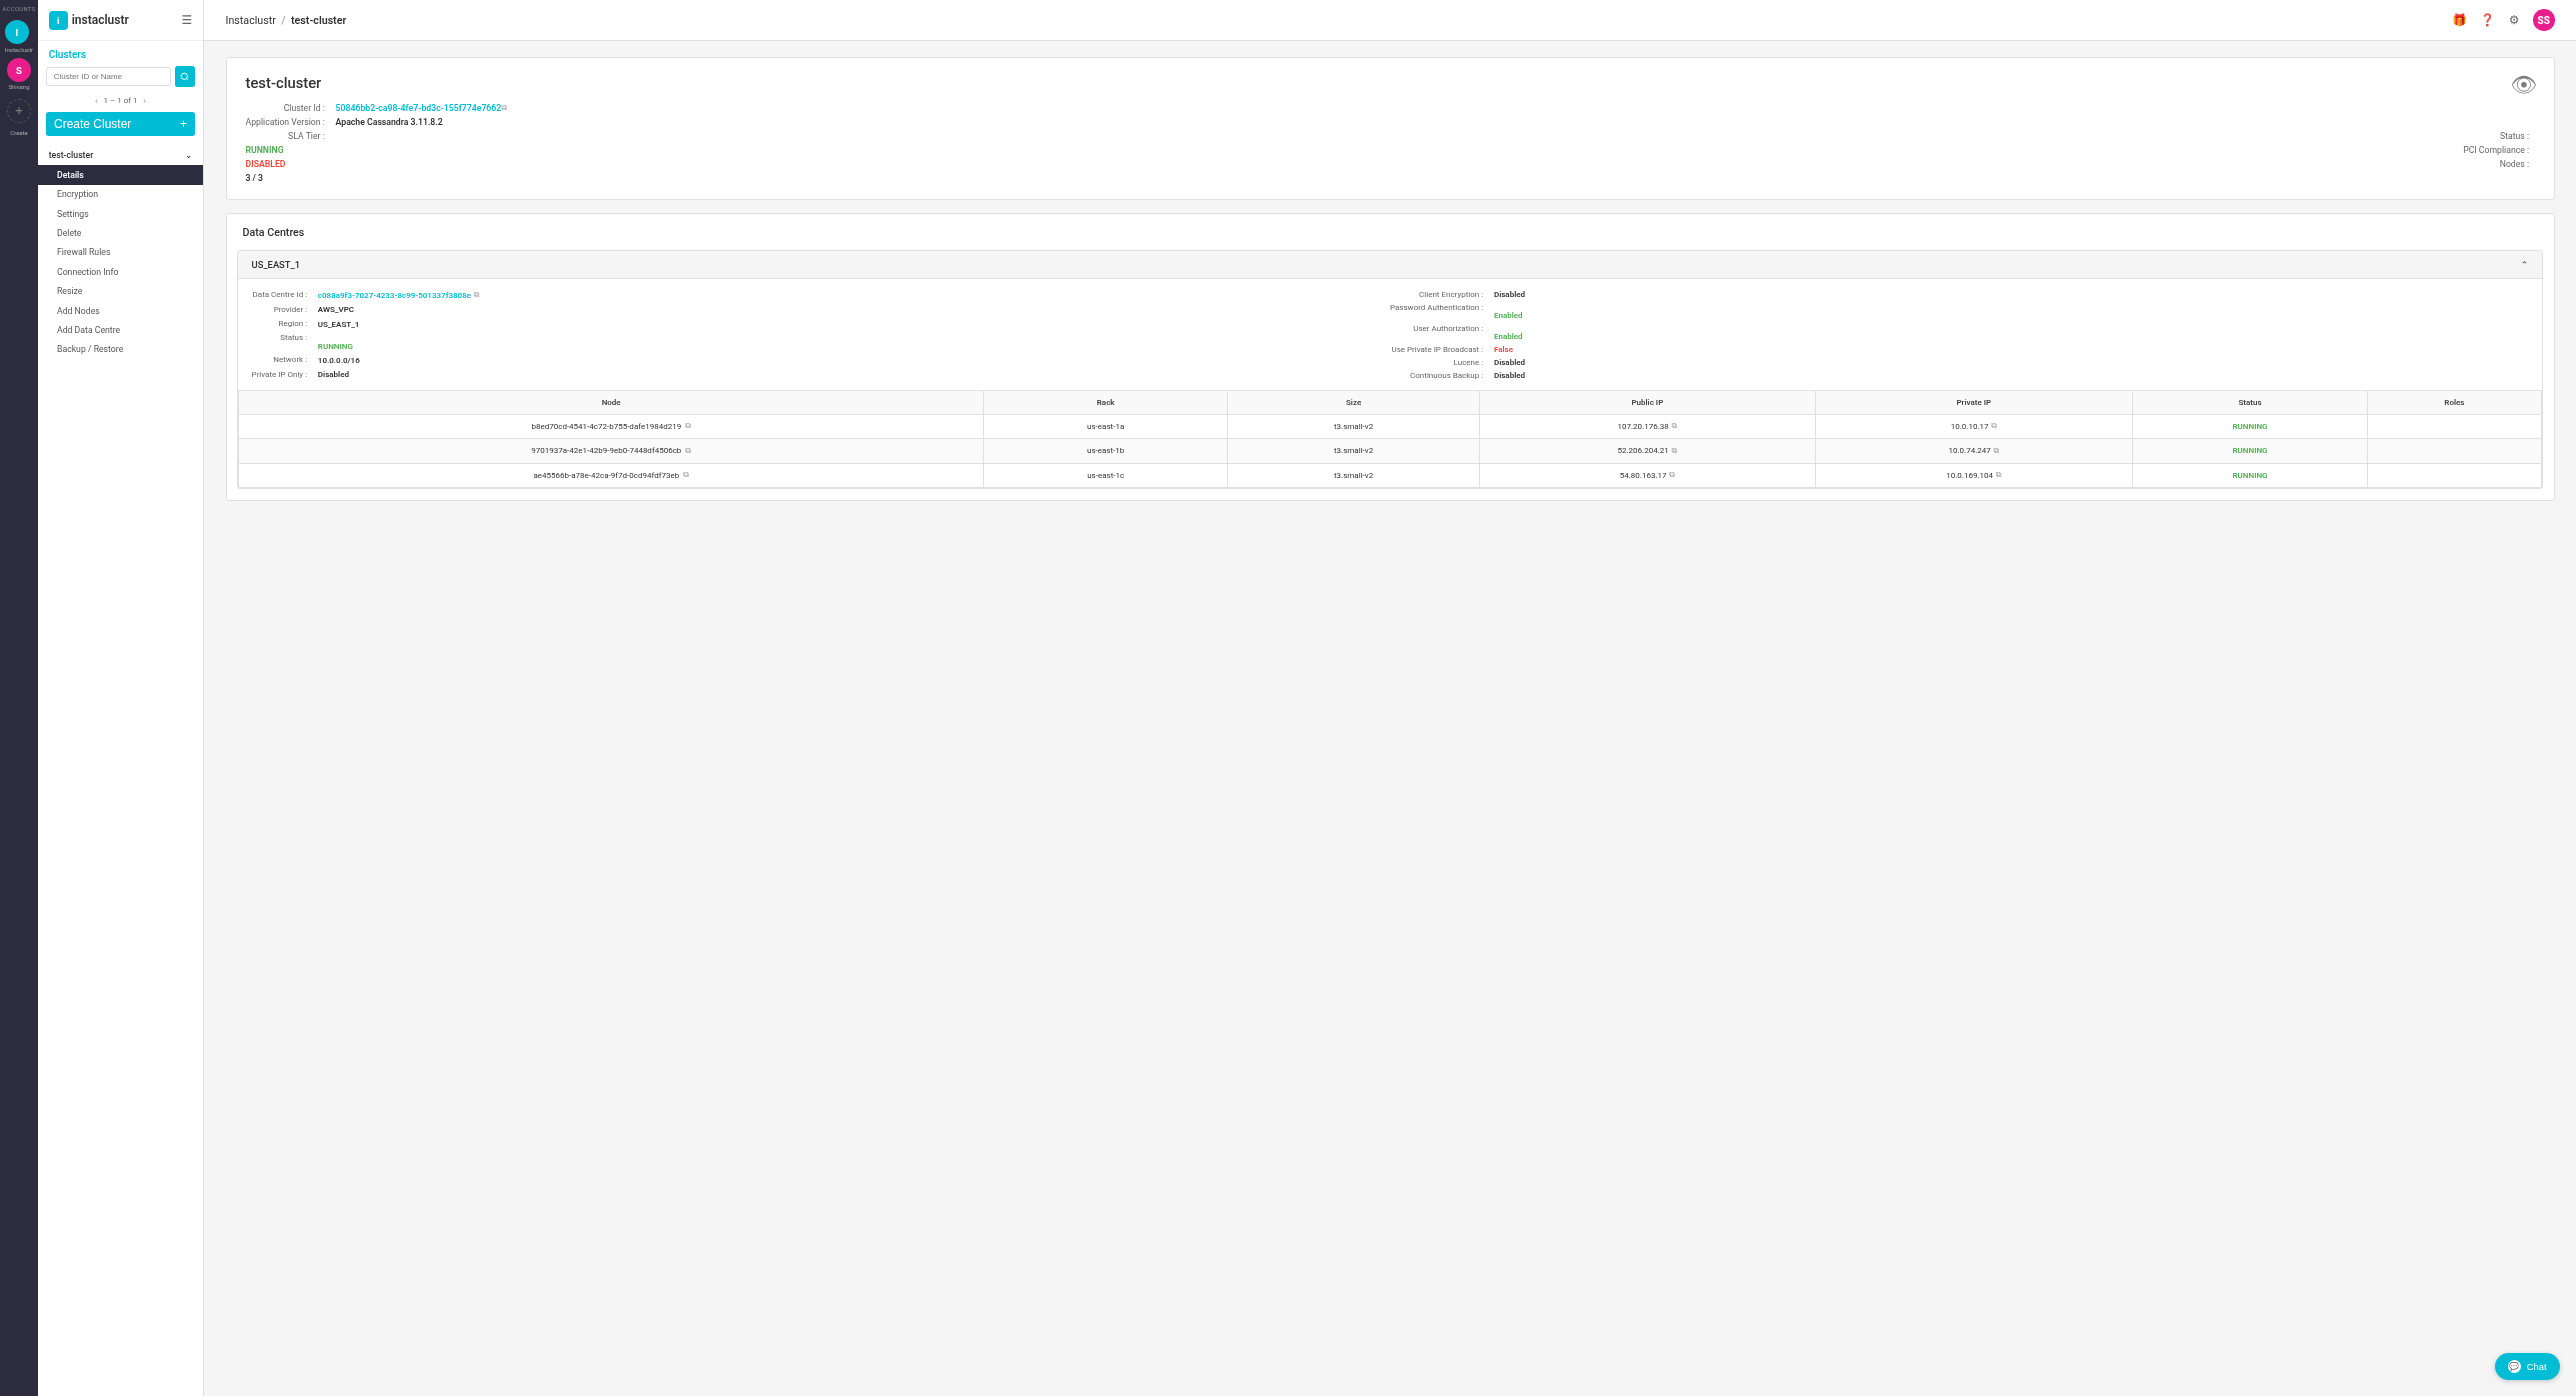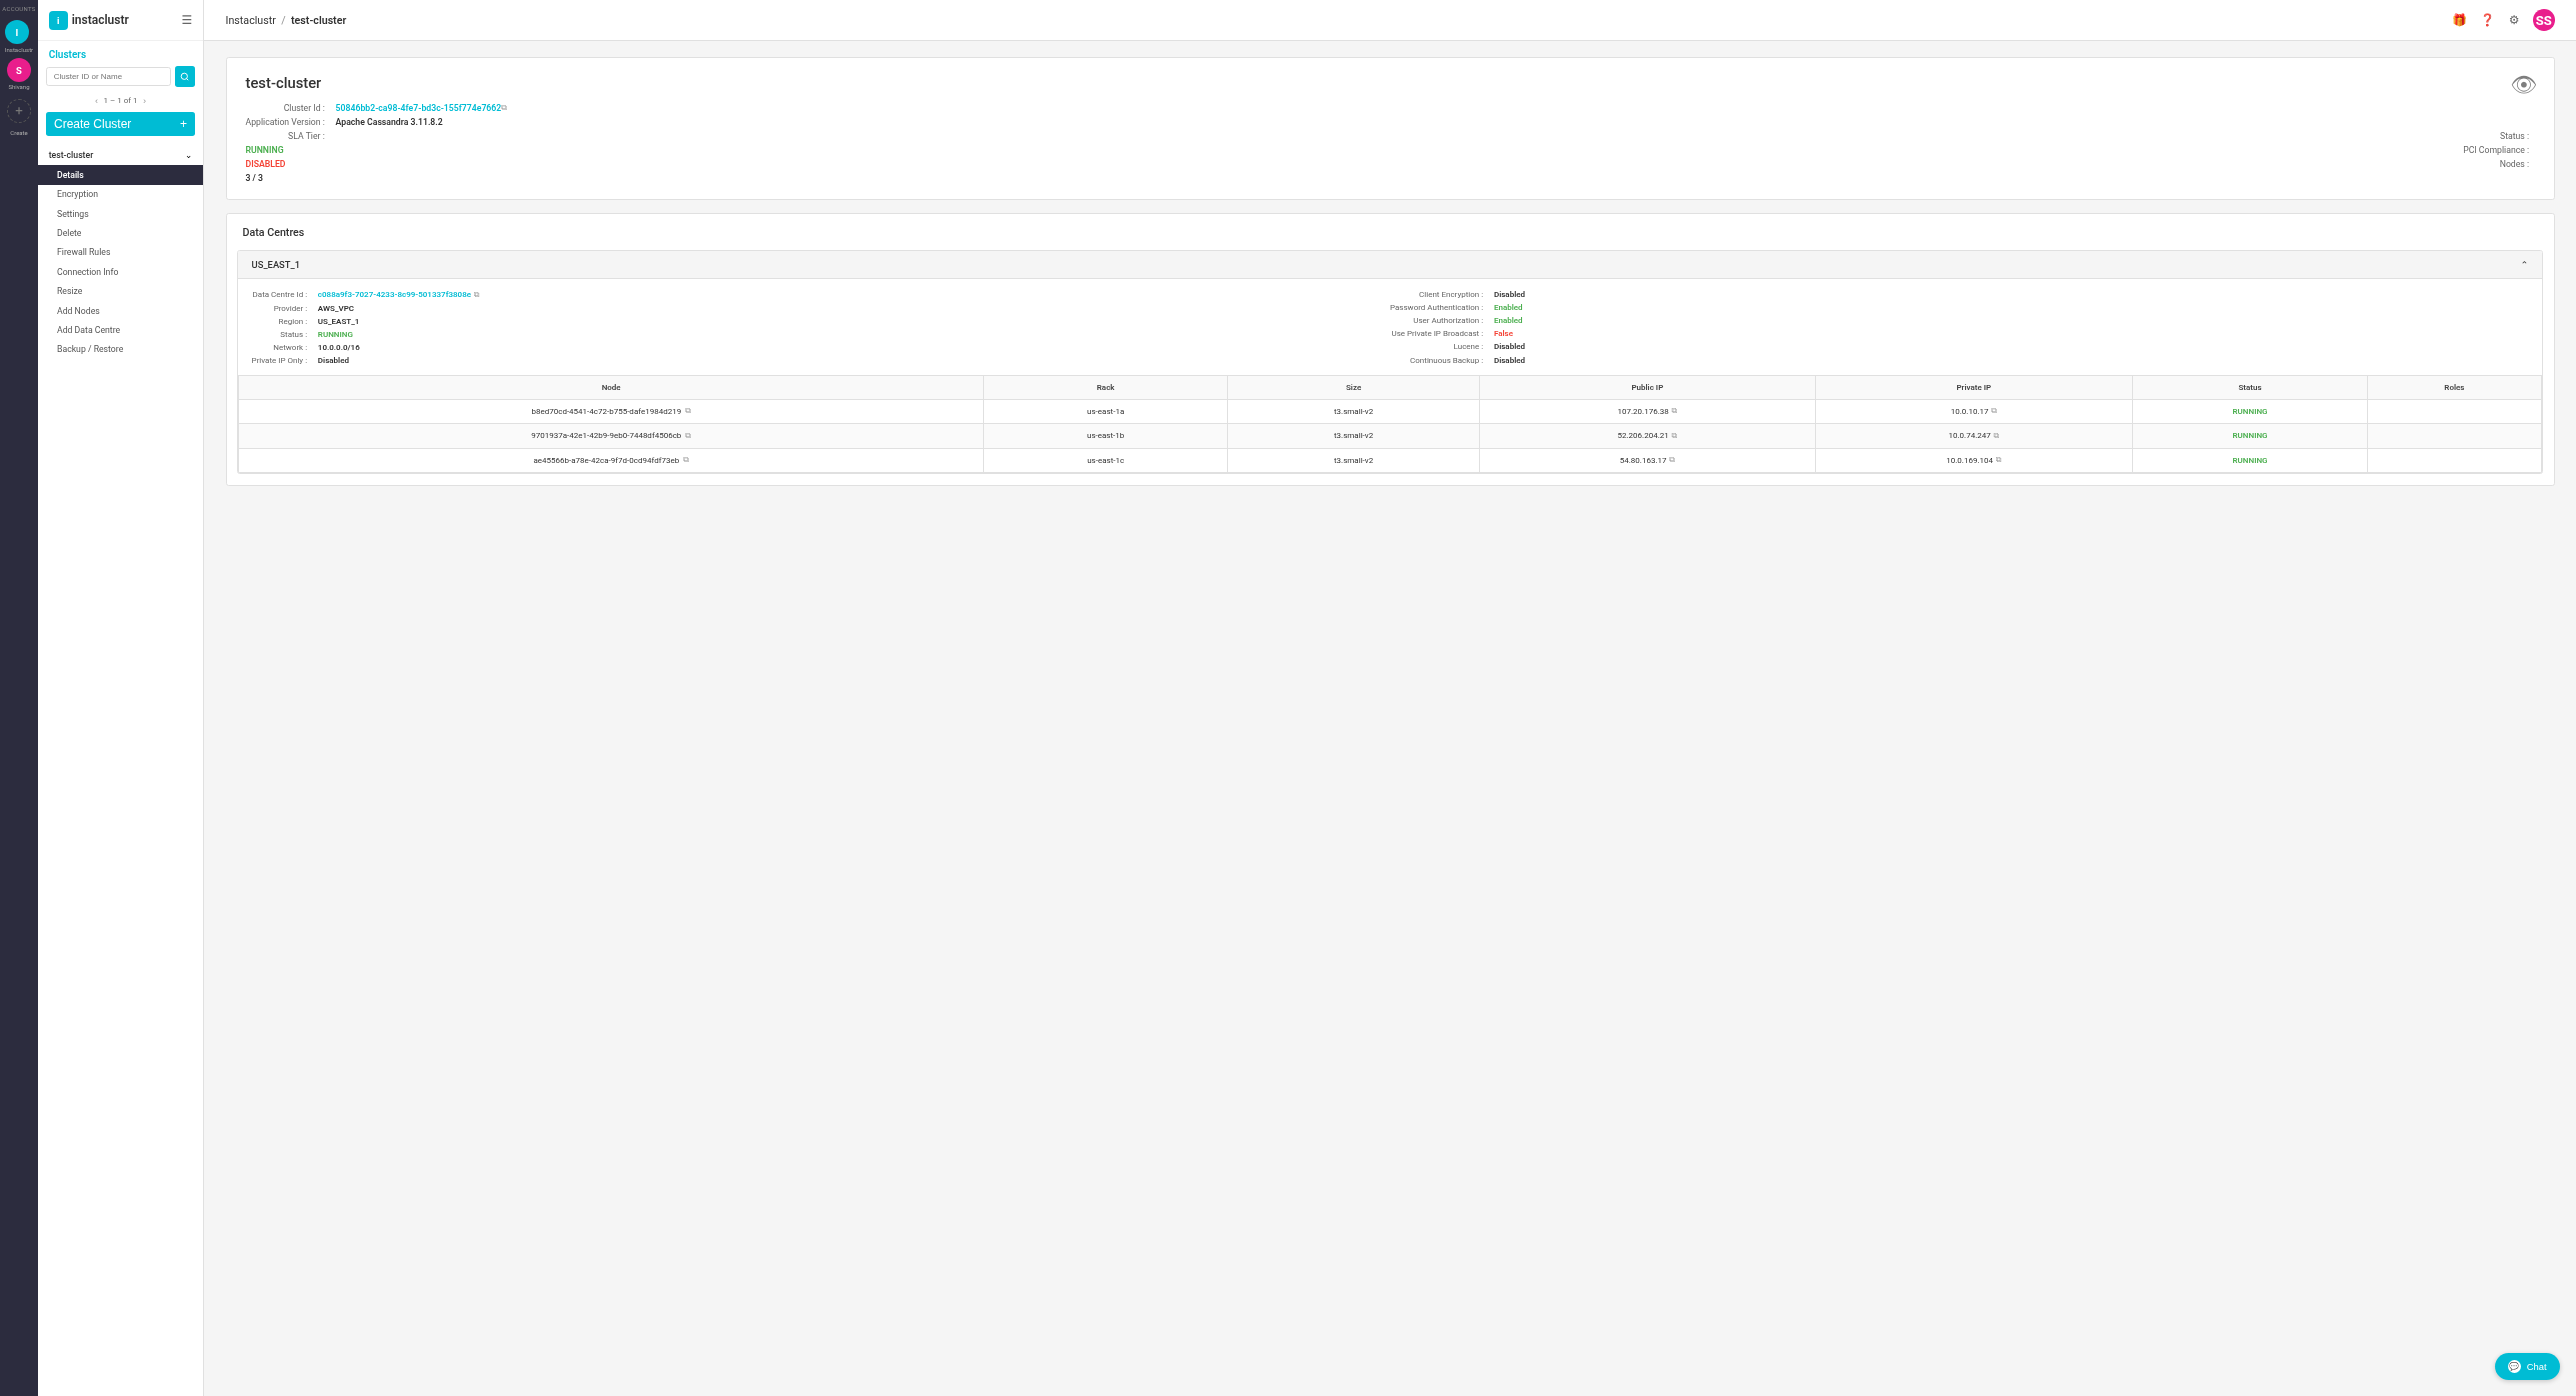--- a/index.html
+++ b/index.html
@@ -221,21 +221,21 @@
     }
     .user-badge {
       width: 21.5px;
       height: 21.5px;
       border-radius: 50%;
       background: #e91e8c;
       color: white;
       display: flex;
       align-items: center;
       justify-content: center;
-      font-size: 13px;
+      font-size: 10px;
       font-weight: bold;
       cursor: pointer;
     }
 
     .content-area {
       padding: 16px 21.5px;
     }
     .cluster-info-card {
       background: white;
       border: 0.7px solid #e0e0e0;
@@ -324,21 +324,21 @@
     }
     .dc-col {
       display: grid;
       grid-template-columns: max-content 1fr;
       gap: 4px 5.4px;
       font-size: 8px;
     }
     .dc-label { text-align: right; color: #666; padding-right: 5.4px; }
     .dc-value { color: #333; font-weight: 600; display: flex; align-items: center; gap: 2.7px; }
     .dc-value.link { color: #00bcd4; }
-    .dc-value.green { color: #4CAF50; }
+    .dc-value.green { color: #4CAF50; margin-top: 8px; }
     .dc-value.red { color: #f44336; }
 
     .nodes-table {
       width: 100%;
       border-collapse: collapse;
       font-size: 8px;
     }
     .nodes-table th {
       background: #f9f9f9;
       border: 0.7px solid #e0e0e0;

